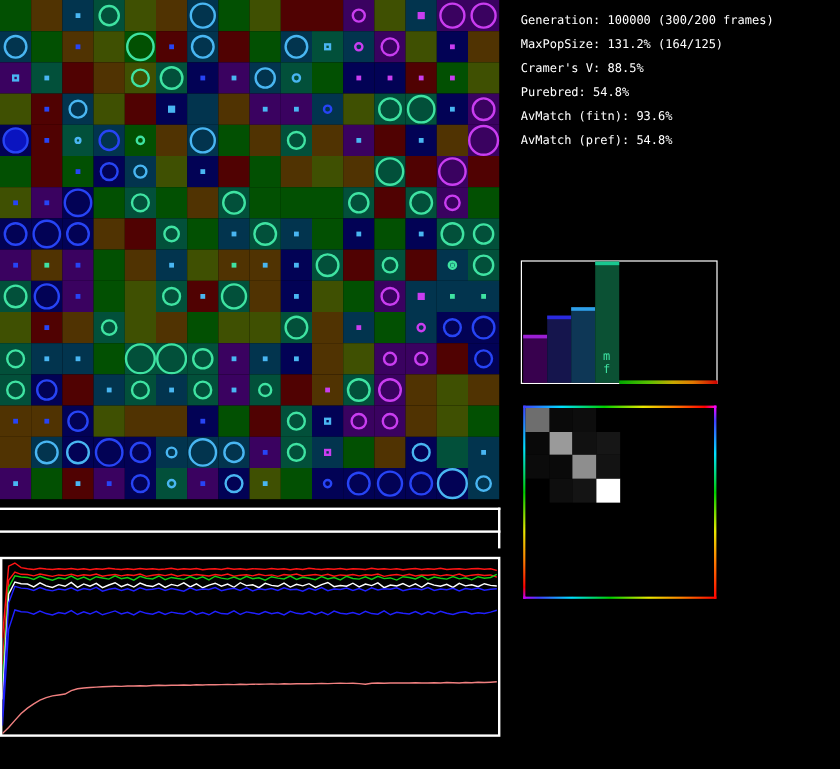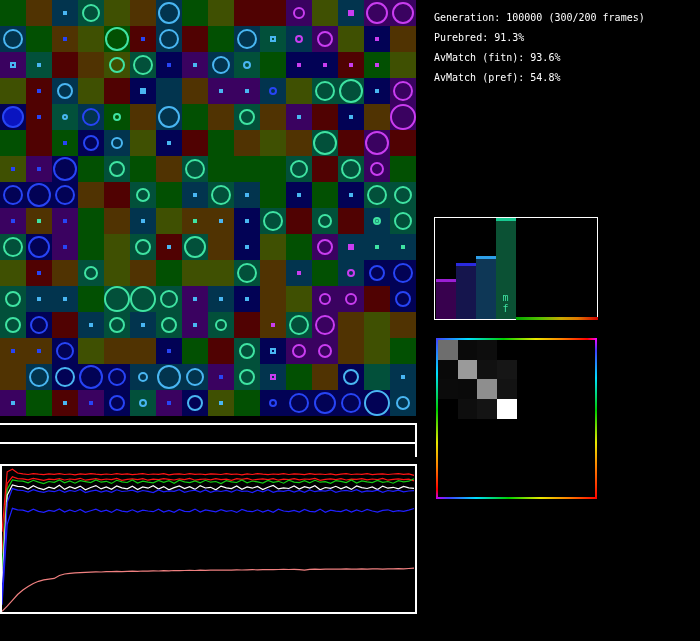--- a/index.html
+++ b/index.html
@@ -635,21 +635,21 @@
         <polyline points="0.0,65.7 5.2,5.8 10.4,3.2 15.6,7.0 20.9,7.9 26.1,8.5 31.3,7.6 36.5,8.2 41.7,8.6 46.9,7.9 52.2,8.3 57.4,7.7 62.6,8.5 67.8,8.0 73.0,8.8 78.2,7.9 83.4,8.3 88.7,7.6 93.9,8.2 99.1,8.6 104.3,8.0 109.5,8.5 114.7,7.7 119.9,8.3 125.2,7.9 130.4,8.6 135.6,8.2 140.8,7.6 146.0,8.5 151.2,8.0 156.5,8.3 161.7,7.7 166.9,8.8 172.1,8.2 177.3,7.9 182.5,8.5 187.7,7.6 193.0,8.3 198.2,8.0 203.4,8.6 208.6,7.9 213.8,8.2 219.0,8.5 224.3,7.7 229.5,8.3 234.7,8.0 239.9,8.8 245.1,7.9 250.3,8.5 255.5,7.6 260.8,8.2 266.0,8.6 271.2,8.0 276.4,8.3 281.6,7.7 286.8,8.5 292.1,7.9 297.3,8.2 302.5,8.6 307.7,7.6 312.9,8.3 318.1,8.0 323.3,8.5 328.6,7.9 333.8,8.8 339.0,8.2 344.2,7.7 349.4,8.5 354.6,8.0 359.8,8.3 365.1,7.6 370.3,8.6 375.5,8.2 380.7,7.9 385.9,8.5 391.1,8.0 396.4,7.7 401.6,8.3 406.8,7.9 412.0,9.3" fill="none" stroke="#ff1414" stroke-width="1.2"></polyline>
         <polyline points="0.0,87.6 5.2,17.5 10.4,10.8 15.6,12.6 20.9,12.8 26.1,13.9 31.3,12.4 36.5,13.4 41.7,14.3 46.9,13.1 52.2,13.7 57.4,12.6 62.6,14.0 67.8,13.0 73.0,13.6 78.2,12.3 83.4,14.2 88.7,13.3 93.9,12.7 99.1,13.9 104.3,13.0 109.5,13.6 114.7,12.4 119.9,14.3 125.2,13.4 130.4,12.8 135.6,13.7 140.8,12.6 146.0,14.2 151.2,13.1 156.5,13.7 161.7,12.7 166.9,13.4 172.1,14.0 177.3,12.8 182.5,13.6 187.7,12.4 193.0,14.2 198.2,13.3 203.4,13.0 208.6,13.9 213.8,12.6 219.0,13.7 224.3,13.1 229.5,14.3 234.7,12.7 239.9,13.4 245.1,12.4 250.3,14.0 255.5,13.3 260.8,12.8 266.0,13.7 271.2,12.6 276.4,14.2 281.6,13.1 286.8,13.6 292.1,12.7 297.3,13.9 302.5,13.0 307.7,13.4 312.9,12.4 318.1,14.3 323.3,13.3 328.6,12.8 333.8,13.7 339.0,12.6 344.2,14.0 349.4,13.1 354.6,13.4 359.8,12.7 365.1,13.9 370.3,13.0 375.5,13.7 380.7,12.4 385.9,14.2 391.1,13.3 396.4,12.8 401.6,13.6 406.8,13.1 412.0,14.9" fill="none" stroke="#ff1414" stroke-width="1.2"></polyline>
         <polyline points="0.0,102.2 5.2,23.4 10.4,13.9 15.6,14.9 20.9,15.2 26.1,16.9 31.3,14.3 36.5,16.1 41.7,17.5 46.9,15.5 52.2,16.4 57.4,14.0 62.6,16.8 67.8,14.9 73.0,17.2 78.2,14.6 83.4,15.6 88.7,16.6 93.9,13.9 99.1,16.2 104.3,15.3 109.5,17.4 114.7,14.3 119.9,15.9 125.2,16.5 130.4,14.0 135.6,17.1 140.8,15.2 146.0,16.1 151.2,16.8 156.5,14.5 161.7,16.4 166.9,14.7 172.1,17.2 177.3,14.2 182.5,15.8 187.7,16.6 193.0,14.9 198.2,16.9 203.4,14.3 208.6,16.2 213.8,15.5 219.0,17.5 224.3,14.6 229.5,15.8 234.7,16.5 239.9,14.0 245.1,16.8 250.3,15.0 255.5,15.9 260.8,17.1 266.0,14.5 271.2,16.4 276.4,15.3 281.6,17.2 286.8,14.2 292.1,16.1 297.3,16.6 302.5,14.7 307.7,16.9 312.9,14.3 318.1,16.2 323.3,15.6 328.6,17.4 333.8,14.6 339.0,15.3 344.2,16.5 349.4,14.0 354.6,17.1 359.8,14.9 365.1,15.9 370.3,16.6 375.5,14.5 380.7,16.4 385.9,15.5 391.1,17.2 396.4,14.6 401.6,15.8 406.8,15.2 412.0,12.7" fill="none" stroke="#14c814" stroke-width="1.2"></polyline>
         <polyline points="0.0,116.8 5.2,29.2 10.4,19.0 15.6,20.4 20.9,20.7 26.1,23.1 31.3,19.7 36.5,22.2 41.7,23.5 46.9,21.2 52.2,22.6 57.4,19.3 62.6,23.4 67.8,20.6 73.0,22.5 78.2,20.1 83.4,23.7 88.7,21.5 93.9,19.6 99.1,22.9 104.3,20.9 109.5,23.2 114.7,19.9 119.9,21.9 125.2,22.8 130.4,20.3 135.6,23.5 140.8,21.0 146.0,22.2 151.2,19.7 156.5,23.1 161.7,20.6 166.9,23.8 172.1,21.6 177.3,20.0 182.5,22.5 187.7,20.7 193.0,23.4 198.2,19.6 203.4,22.0 208.6,21.3 213.8,23.7 219.0,20.1 224.3,21.8 229.5,22.6 234.7,19.9 239.9,23.2 245.1,20.9 250.3,22.2 255.5,20.4 260.8,23.5 266.0,21.2 271.2,19.4 276.4,22.9 281.6,21.9 286.8,22.5 292.1,20.0 297.3,23.1 302.5,20.7 307.7,22.0 312.9,19.7 318.1,23.7 323.3,21.5 328.6,22.3 333.8,20.3 339.0,22.8 344.2,20.6 349.4,23.4 354.6,19.9 359.8,21.6 365.1,22.5 370.3,20.9 375.5,23.5 380.7,20.1 385.9,22.2 391.1,21.3 396.4,22.9 401.6,20.4 406.8,21.8 412.0,22.3" fill="none" stroke="#ffffff" stroke-width="1.2"></polyline>
         <polyline points="0.0,131.4 5.2,36.5 10.4,22.6 15.6,24.1 20.9,24.5 26.1,26.0 31.3,23.7 36.5,25.4 41.7,26.4 46.9,24.8 52.2,25.7 57.4,23.9 62.6,26.3 67.8,24.4 73.0,25.5 78.2,23.5 83.4,26.6 88.7,25.1 93.9,24.2 99.1,26.0 104.3,24.7 109.5,26.4 114.7,23.8 119.9,25.5 125.2,25.0 130.4,24.1 135.6,26.1 140.8,24.5 146.0,25.4 151.2,26.6 156.5,23.9 161.7,25.8 166.9,24.8 172.1,25.3 177.3,23.7 182.5,26.3 187.7,25.0 193.0,24.2 198.2,26.0 203.4,23.9 208.6,26.4 213.8,24.7 219.0,25.5 224.3,24.4 229.5,26.1 234.7,23.8 239.9,25.4 245.1,25.0 250.3,26.6 255.5,24.2 260.8,25.8 266.0,23.7 271.2,26.3 276.4,24.8 281.6,25.3 286.8,24.1 292.1,26.0 297.3,24.5 302.5,26.4 307.7,23.9 312.9,25.7 318.1,24.7 323.3,25.1 328.6,23.8 333.8,26.3 339.0,25.0 344.2,24.4 349.4,25.5 354.6,23.7 359.8,26.1 365.1,24.8 370.3,25.4 375.5,24.2 380.7,26.4 385.9,24.5 391.1,25.3 396.4,24.1 401.6,25.8 406.8,25.0 412.0,24.7" fill="none" stroke="#2020ff" stroke-width="1.2"></polyline>
         <polyline points="0.0,138.7 5.2,58.4 10.4,42.3 15.6,43.8 20.9,44.1 26.1,45.8 31.3,43.2 36.5,45.3 41.7,46.4 46.9,44.4 52.2,45.4 57.4,42.9 62.6,46.1 67.8,43.9 73.0,45.7 78.2,43.5 83.4,46.3 88.7,44.7 93.9,43.1 99.1,45.6 104.3,44.2 109.5,46.4 114.7,43.4 119.9,45.1 125.2,45.8 130.4,43.8 135.6,46.1 140.8,44.1 146.0,45.0 151.2,45.7 156.5,43.2 161.7,46.0 166.9,44.4 172.1,46.3 177.3,43.5 182.5,45.3 187.7,45.6 193.0,43.1 198.2,46.1 203.4,43.9 208.6,44.8 213.8,45.8 219.0,43.7 224.3,45.4 229.5,44.5 234.7,46.4 239.9,43.4 245.1,45.1 250.3,45.7 255.5,43.8 260.8,46.0 266.0,44.1 271.2,46.3 276.4,43.2 281.6,45.0 286.8,45.6 292.1,44.4 297.3,46.1 302.5,43.5 307.7,45.3 312.9,45.8 318.1,43.1 323.3,46.3 328.6,44.2 333.8,45.1 339.0,45.6 344.2,43.7 349.4,46.0 354.6,43.9 359.8,45.7 365.1,43.4 370.3,45.0 375.5,46.1 380.7,44.4 385.9,43.8 391.1,45.6 396.4,44.7 401.6,45.3 406.8,44.1 412.0,42.5" fill="none" stroke="#2020ff" stroke-width="1.2"></polyline>
         <polyline points="0.0,145.3 5.2,140.2 10.4,134.3 15.6,128.5 20.9,124.1 26.1,120.5 31.3,117.5 36.5,115.3 41.7,113.9 46.9,113.2 52.2,112.4 57.4,109.5 62.6,108.0 67.8,107.3 73.0,106.9 78.2,106.6 83.4,106.3 88.7,106.1 93.9,105.8 99.1,106.0 104.3,105.7 109.5,105.6 114.7,105.4 119.9,105.6 125.2,105.3 130.4,105.1 135.6,105.3 140.8,105.0 146.0,105.1 151.2,104.8 156.5,105.0 161.7,104.7 166.9,104.8 172.1,104.5 177.3,104.7 182.5,104.5 187.7,104.4 193.0,104.5 198.2,104.2 203.4,104.4 208.6,104.1 213.8,104.2 219.0,104.1 224.3,104.0 229.5,104.1 234.7,103.8 239.9,104.0 245.1,103.8 250.3,103.7 255.5,103.8 260.8,103.7 266.0,103.5 271.2,103.7 276.4,103.5 281.6,103.4 286.8,103.5 292.1,103.4 297.3,103.7 302.5,104.2 307.7,103.4 312.9,103.2 318.1,103.4 323.3,103.2 328.6,103.1 333.8,103.2 339.0,103.1 344.2,102.9 349.4,103.1 354.6,103.2 359.8,102.9 365.1,103.1 370.3,102.8 375.5,102.9 380.7,103.1 385.9,102.8 391.1,102.9 396.4,102.6 401.6,102.8 406.8,102.5 412.0,102.2" fill="none" stroke="#f08080" stroke-width="1.2"></polyline>
       </svg>
   </div>
 
-  <div id="stats"><div>Generation: 100000 (300/200 frames)</div><div>Purebred: 91.3%</div><div>AvMatch (fitn): 93.6%</div><div>AvMatch (pref): 54.8%</div></div>
+  <div id="stats"><div>Generation: 100000 (300/200 frames)</div><div>MaxPopSize: 131.2% (164/125)</div><div>Cramer's V: 88.5%</div><div>Purebred: 54.8%</div><div>AvMatch (fitn): 93.6%</div><div>AvMatch (pref): 54.8%</div></div>
 
   <div id="bar-box">
 
   <div class="bar" style="left: 1px; height: 40%; background: rgb(56, 1, 78);">
         <div class="cap" style="background: rgb(155, 31, 212);"></div>
       </div>
       <div class="bar" style="left: 21px; height: 55%; background: rgb(21, 21, 77);">
         <div class="cap" style="background: rgb(42, 42, 224);"></div>
       </div>
       <div class="bar" style="left: 41px; height: 62%; background: rgb(14, 55, 86);">

